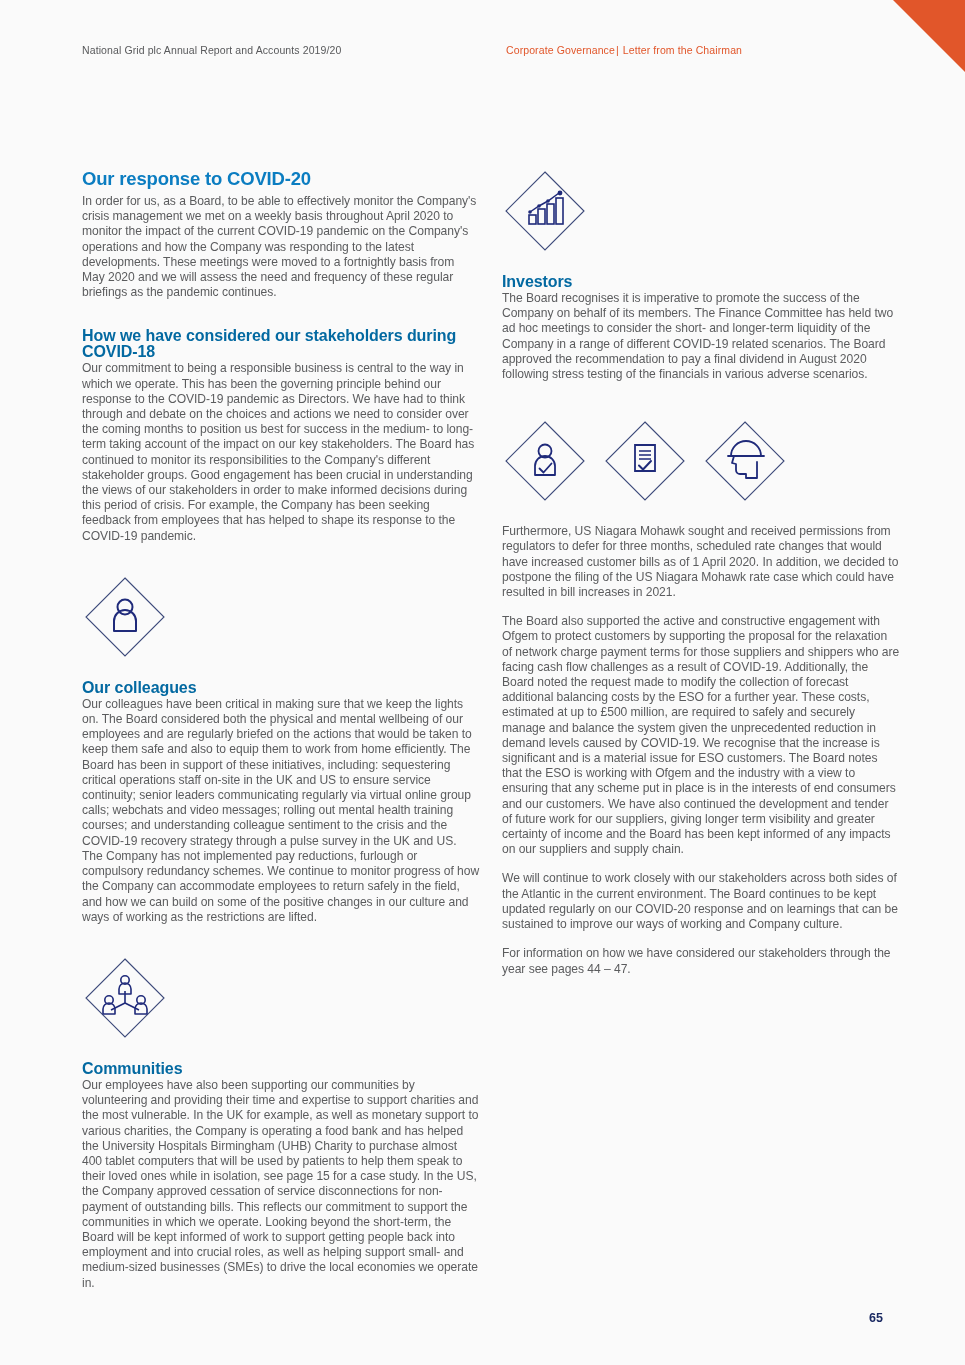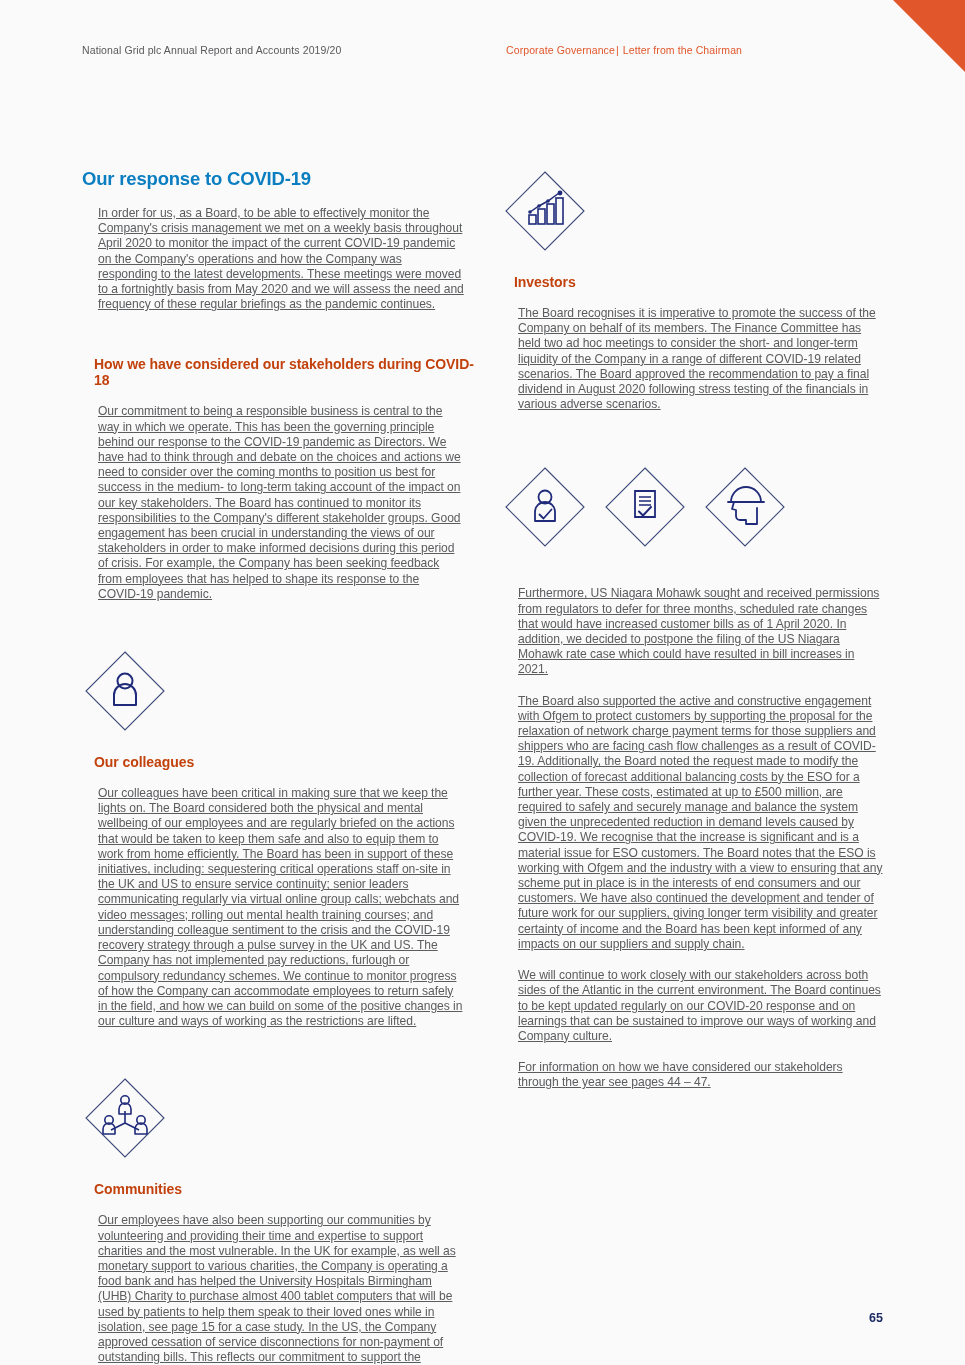--- a/index.html
+++ b/index.html
@@ -86,35 +86,34 @@
 
   h1.section-title {
     margin: 0 0 4px 0;
     font-size: 18.5px;
     line-height: 22px;
     font-weight: bold;
     color: #0b7dc1;
     letter-spacing: -0.01em;
   }
   h2.sub-title {
-    margin: 0 0 1px 12px;
-    font-size: 14px;
+    margin: 0 0 1px 0;
+    font-size: 16px;
     line-height: 16px;
     font-weight: bold;
-    color: #c2410c;
+    color: #0369a1;
     letter-spacing: -0.005em;
   }
   p.body-text {
-    margin: 16px;
+    margin: 0;
     font-size: 12.1px;
     line-height: 15.2px;
     color: #5b5c5e;
     letter-spacing: -0.004em;
     text-align: left;
-    text-decoration: underline;
   }
   p.body-text + p.body-text { margin-top: 14px; }
   .gap-28 { height: 28px; }
   .gap-20 { height: 20px; }
   .gap-30 { height: 30px; }
   .gap-36 { height: 36px; }
 
   
   .icon-row {
     display: flex;
@@ -150,21 +149,21 @@
     <span class="header-left">National Grid plc Annual Report and Accounts 2019/20</span>
     <span class="header-right">
       <span class="hdr-strong">Corporate Governance</span><span class="hdr-sep">|</span> <span class="hdr-sub">Letter from the Chairman</span>
     </span>
   </div>
 
   <div class="content">
 
     <div class="col col-left">
 
-      <h1 class="section-title">Our response to COVID-19</h1>
+      <h1 class="section-title">Our response to COVID-20</h1>
       <p class="body-text">In order for us, as a Board, to be able to effectively monitor the Company's crisis management we met on a weekly basis throughout April 2020 to monitor the impact of the current COVID-19 pandemic on the Company's operations and how the Company was responding to the latest developments. These meetings were moved to a fortnightly basis from May 2020 and we will assess the need and frequency of these regular briefings as the pandemic continues.</p>
 
       <div class="gap-28"></div>
 
       <h2 class="sub-title">How we have considered our stakeholders during COVID-18</h2>
       <p class="body-text">Our commitment to being a responsible business is central to the way in which we operate. This has been the governing principle behind our response to the COVID-19 pandemic as Directors. We have had to think through and debate on the choices and actions we need to consider over the coming months to position us best for success in the medium- to long-term taking account of the impact on our key stakeholders. The Board has continued to monitor its responsibilities to the Company's different stakeholder groups. Good engagement has been crucial in understanding the views of our stakeholders in order to make informed decisions during this period of crisis. For example, the Company has been seeking feedback from employees that has helped to shape its response to the COVID-19 pandemic.</p>
 
       <div class="gap-30"></div>
 
       <div class="icon-row">

